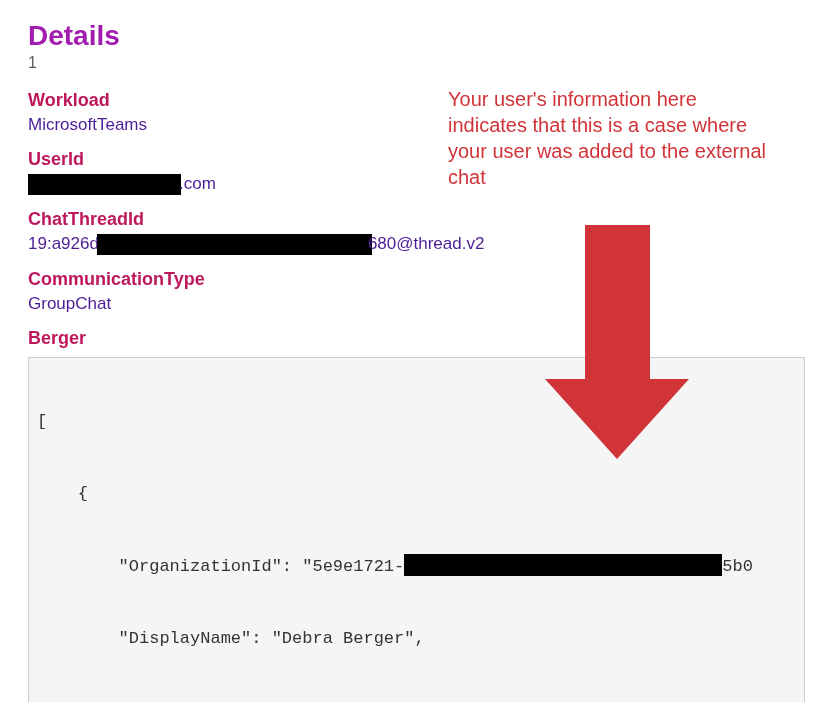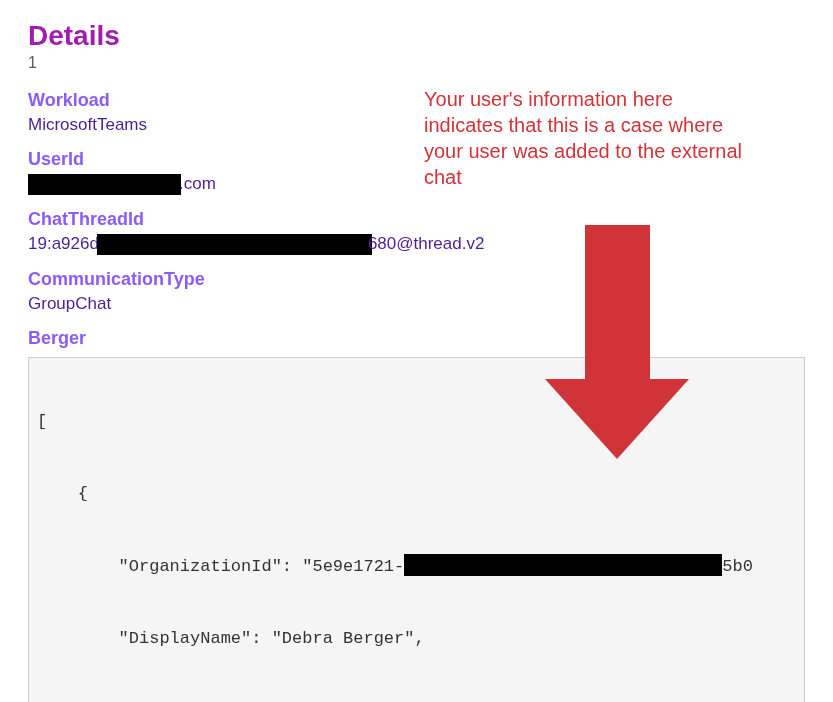--- a/index.html
+++ b/index.html
@@ -19,21 +19,21 @@
       margin: 0 0 2px 0;
     }
     .details-count {
       font-size: 16px;
       color: #605e5c;
       margin: 0 0 18px 0;
     }
     .field-label {
       font-size: 18px;
       font-weight: 600;
-      color: #8b5cf6;
+      color: #be185d;
       margin: 14px 0 4px 0;
     }
     .field-value {
       font-size: 17px;
       color: #4c1d95;
       margin: 0 0 8px 0;
       position: relative;
     }
     .redaction {
       display: inline-block;
@@ -52,21 +52,21 @@
       margin-right: -4px;
     }
     .red-orgid {
       width: 318px;
       height: 22px;
       vertical-align: text-bottom;
     }
     .annotation {
       position: absolute;
       top: 86px;
-      left: 424px;
+      left: 448px;
       width: 330px;
       color: #d13438;
       font-size: 20px;
       line-height: 26px;
       pointer-events: none;
     }
     .arrow-wrap {
       position: absolute;
       top: 225px;
       left: 545px;

